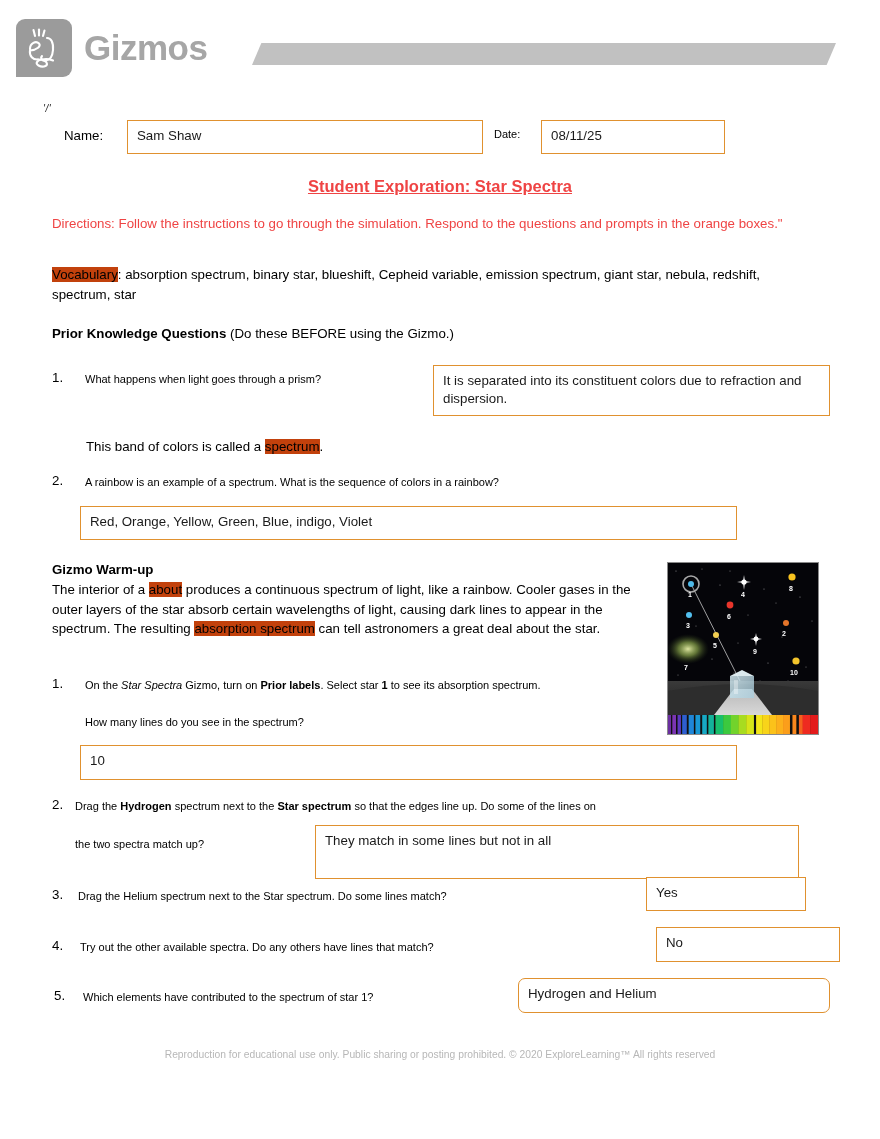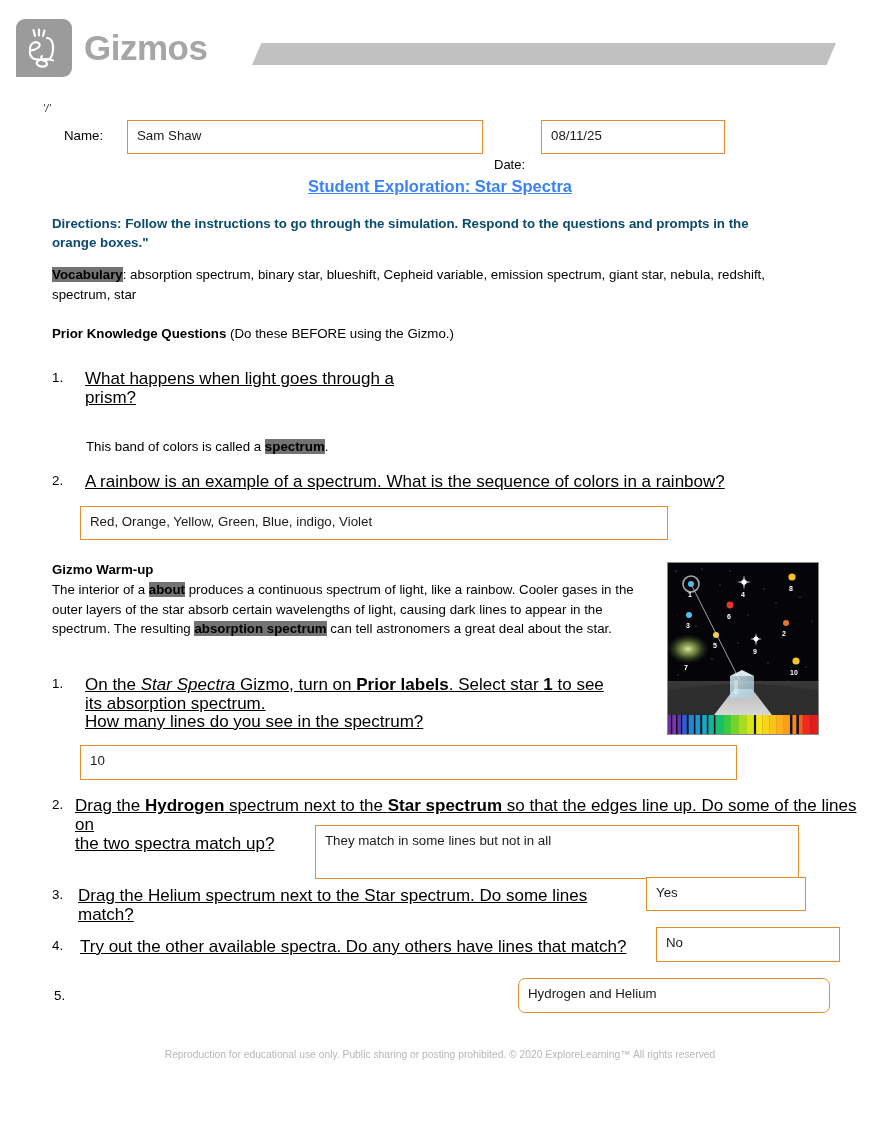--- a/index.html
+++ b/index.html
@@ -49,43 +49,42 @@
   .header-bar {
     position: absolute;
     left: 252px; top: 43px;
     width: 584px; height: 22px;
     background: #c1c1c1;
     clip-path: polygon(1.6% 0, 100% 0, 98.4% 100%, 0 100%);
   }
   .bold { font-weight: bold; }
   .ital { font-style: italic; }
   .hl {
-    background: #737373;
-    font-weight: bold;
+    background: #c2410c;
+    font-weight: normal;
   }
 
   
   .artifact {
     position: absolute;
     left: 43px; top: 103px;
     font-size: 10px;
     font-style: italic;
     color: #222;
     letter-spacing: 0.5px;
   }
   .label-name {
     position: absolute;
     left: 64px; top: 128px;
     font-size: 13.3px;
   }
   .label-date {
     position: absolute;
     left: 494px; top: 128px;
-    font-size: 13px;
-    margin-top: 29px;
+    font-size: 11px;
   }
   .obox {
     position: absolute;
     box-sizing: border-box;
     border: 1.6px solid #e0912f;
     background: #ffffff;
     font-size: 13.3px;
     line-height: 18px;
     color: #1a1a1a;
     padding: 6px 9px 11px 9px;
@@ -94,33 +93,33 @@
   .obox-date { left: 541px; top: 120px; width: 184px; height: 34px; }
 
   
   .doc-title {
     position: absolute;
     left: 0; top: 177px;
     width: 880px;
     text-align: center;
     font-size: 16.5px;
     font-weight: bold;
-    color: #3b82f6;
+    color: #ef4444;
     text-decoration: underline;
   }
 
   
   .directions {
     position: absolute;
     left: 52px; top: 214px;
     width: 735px;
     font-size: 13.3px;
     line-height: 19px;
-    font-weight: bold;
-    color: #0c4a6e;
+    font-weight: normal;
+    color: #ef4444;
   }
 
   
   .vocab {
     position: absolute;
     left: 52px; top: 265px;
     width: 760px;
     font-size: 13.3px;
     line-height: 19.5px;
   }
@@ -130,32 +129,31 @@
     position: absolute;
     left: 52px; top: 326px;
     font-size: 13.3px;
   }
   .q-num {
     position: absolute;
     font-size: 13.3px;
   }
   .q-text {
     position: absolute;
-    font-size: 17px;
+    font-size: 11px;
     line-height: 18.5px;
-    text-decoration: underline;
   }
 
   .obox-a1 { left: 433px; top: 365px; width: 397px; height: 51px; }
   .band-line {
     position: absolute;
     left: 86px; top: 439px;
     font-size: 13.3px;
   }
-  .obox-a2 { left: 80px; top: 506px; width: 588px; height: 34px; }
+  .obox-a2 { left: 80px; top: 506px; width: 657px; height: 34px; }
 
   
   .warm-head {
     position: absolute;
     left: 52px; top: 562px;
     font-size: 13.3px;
     font-weight: bold;
   }
   .warm-body {
     position: absolute;
@@ -227,20 +225,21 @@
   <div class="vocab">
     <span class="hl">Vocabulary</span><span>: absorption spectrum, binary star, blueshift, Cepheid variable, emission spectrum, giant star, nebula, redshift, spectrum, star</span>
   </div>
 
   <div class="pk-head">
     <span class="bold">Prior Knowledge Questions</span><span> (Do these BEFORE using the Gizmo.)</span>
   </div>
 
   <div class="q-num" style="left:52px; top:370px;">1.</div>
   <div class="q-text" style="left:85px; top:370px; width:340px;">What happens when light goes through a prism?</div>
+  <div class="obox obox-a1">It is separated into its constituent colors due to refraction and dispersion.</div>
 
   <div class="band-line">
     <span>This band of colors is called a </span><span class="hl">spectrum</span><span>.</span>
   </div>
 
   <div class="q-num" style="left:52px; top:473px;">2.</div>
   <div class="q-text" style="left:85px; top:473px; width:700px;">A rainbow is an example of a spectrum. What is the sequence of colors in a rainbow?</div>
   <div class="obox obox-a2">Red, Orange, Yellow, Green, Blue, indigo, Violet</div>
 
   <div class="warm-head">Gizmo Warm-up</div>
@@ -404,17 +403,18 @@
 
   <div class="q-num" style="left:52px; top:887px;">3.</div>
   <div class="q-text" style="left:78px; top:887px; width:560px;">Drag the Helium spectrum next to the Star spectrum. Do some lines match?</div>
   <div class="obox obox-a5">Yes</div>
 
   <div class="q-num" style="left:52px; top:938px;">4.</div>
   <div class="q-text" style="left:80px; top:938px; width:560px;">Try out the other available spectra. Do any others have lines that match?</div>
   <div class="obox obox-a6">No</div>
 
   <div class="q-num" style="left:54px; top:988px;">5.</div>
+  <div class="q-text" style="left:83px; top:988px; width:440px;">Which elements have contributed to the spectrum of star 1?</div>
   <div class="obox obox-a7">Hydrogen and Helium</div>
 
   <div class="footer">Reproduction for educational use only. Public sharing or posting prohibited. © 2020 ExploreLearning™ All rights reserved</div>
 
 </div>
 
 </body></html>

